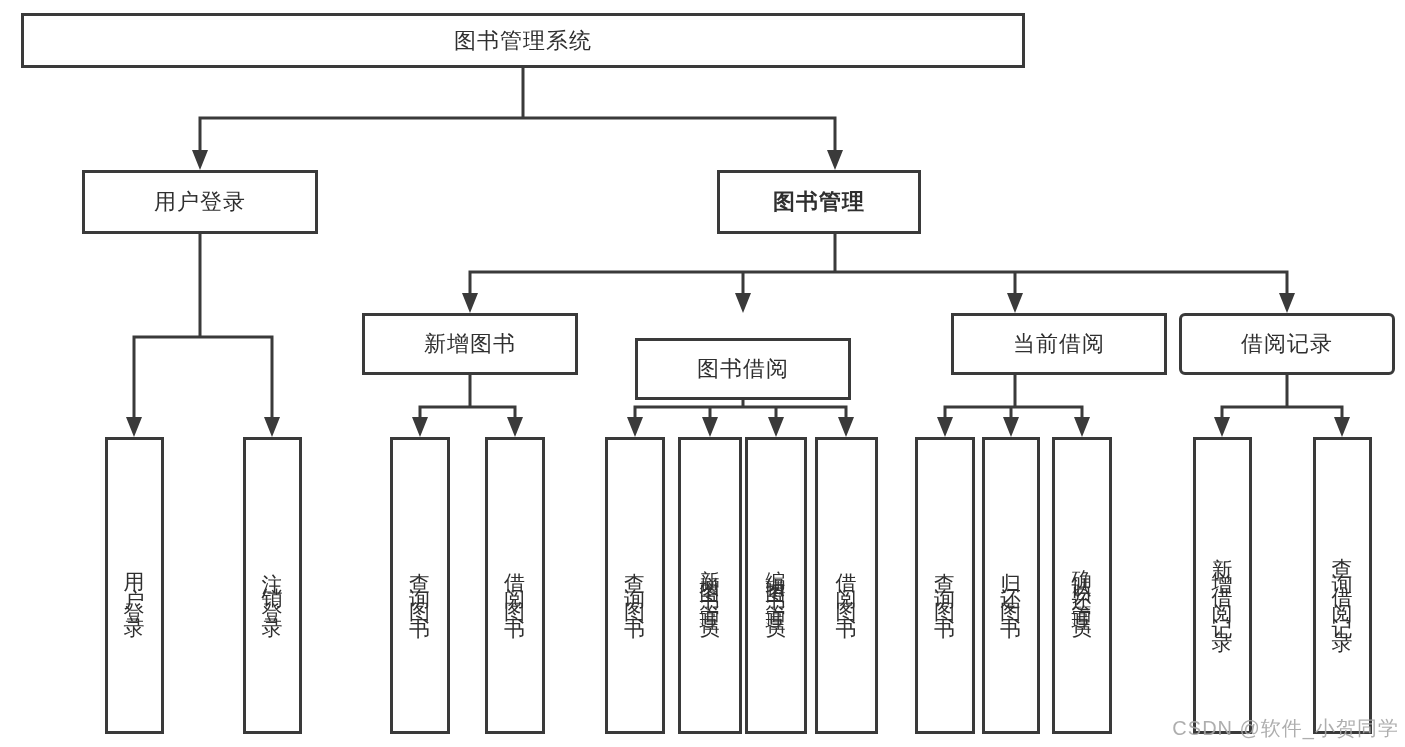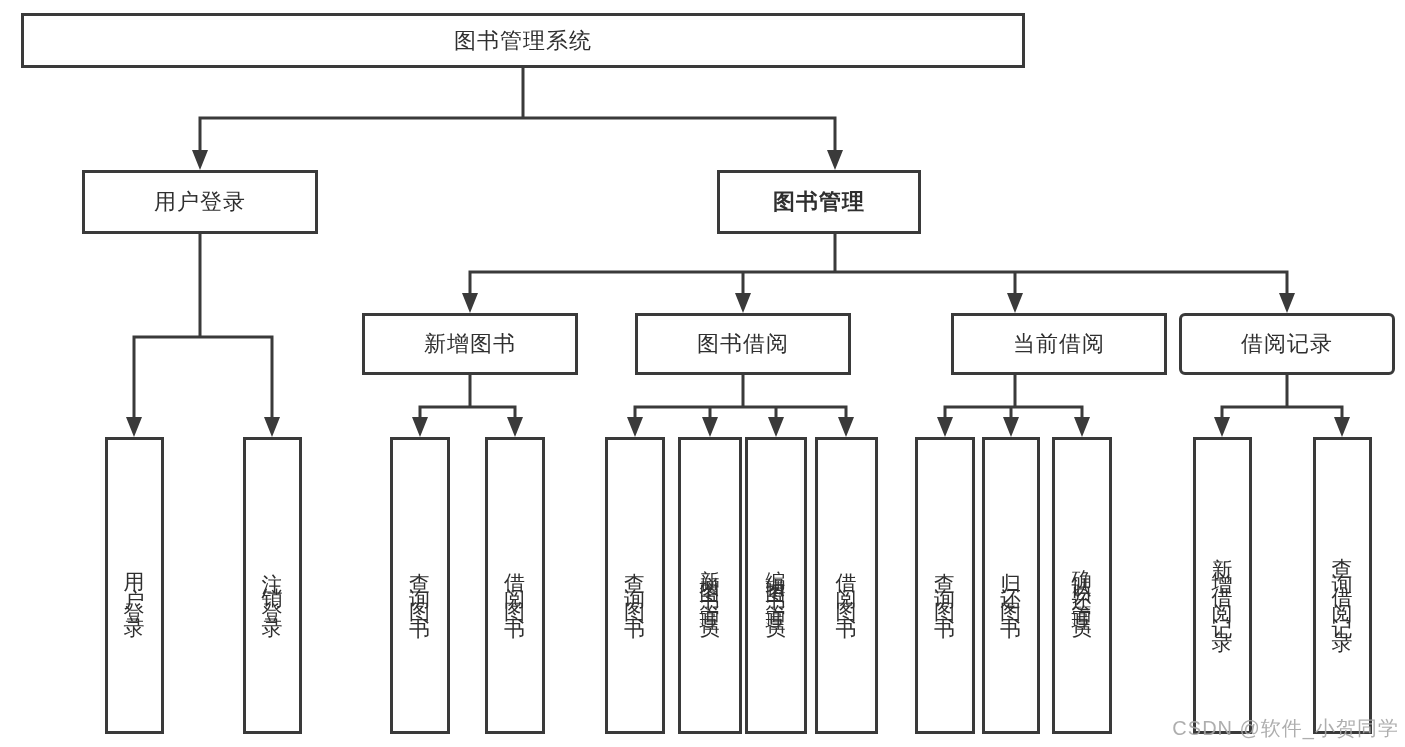--- a/index.html
+++ b/index.html
@@ -35,21 +35,21 @@
     align-items: center;
     justify-content: center;
     z-index: 2;
   }
   .hbox { font-size: 22px; letter-spacing: 1px; }
   .root { left: 21px; top: 13px; width: 1004px; height: 55px; }
   .l2a  { left: 82px;  top: 170px; width: 236px; height: 64px; }
   .l2b  { left: 717px; top: 170px; width: 204px; height: 64px; font-weight: bold; }
   .l3   { top: 313px; height: 62px; width: 216px; }
   .l3a  { left: 362px; }
-  .l3b  { left: 635px; }
+  .l3b  { left: 635px; margin-top: 25px; }
   .l3c  { left: 907px; margin-left: 44px; }
   .l3d  { left: 1179px; border-radius: 6px; }
   .vbox { top: 437px; height: 297px; }
   .vbox span {
     writing-mode: vertical-rl;
     text-orientation: mixed;
     font-size: 21px;
     letter-spacing: 15px;
     line-height: 1;
     white-space: nowrap;

